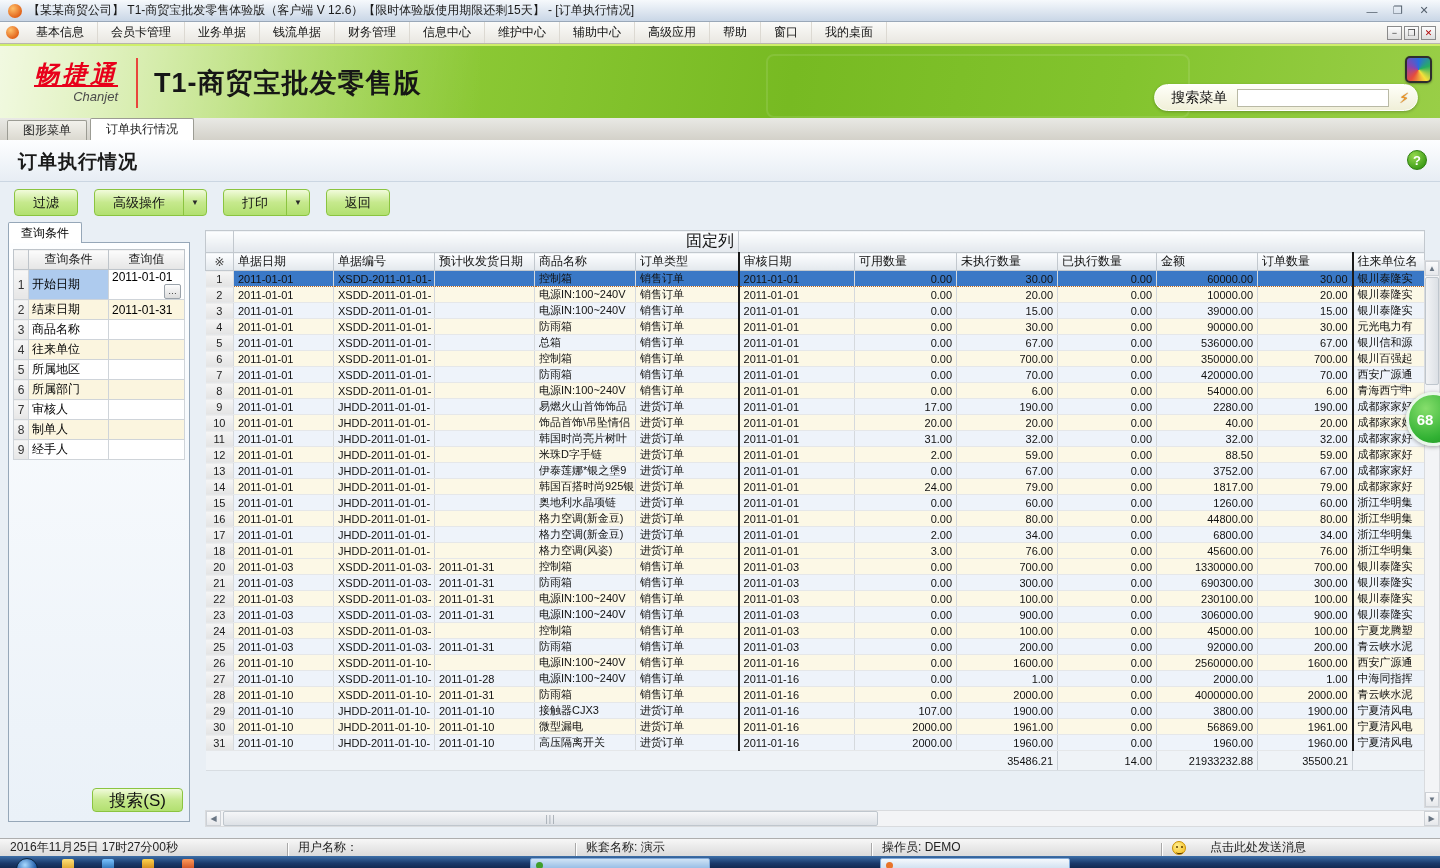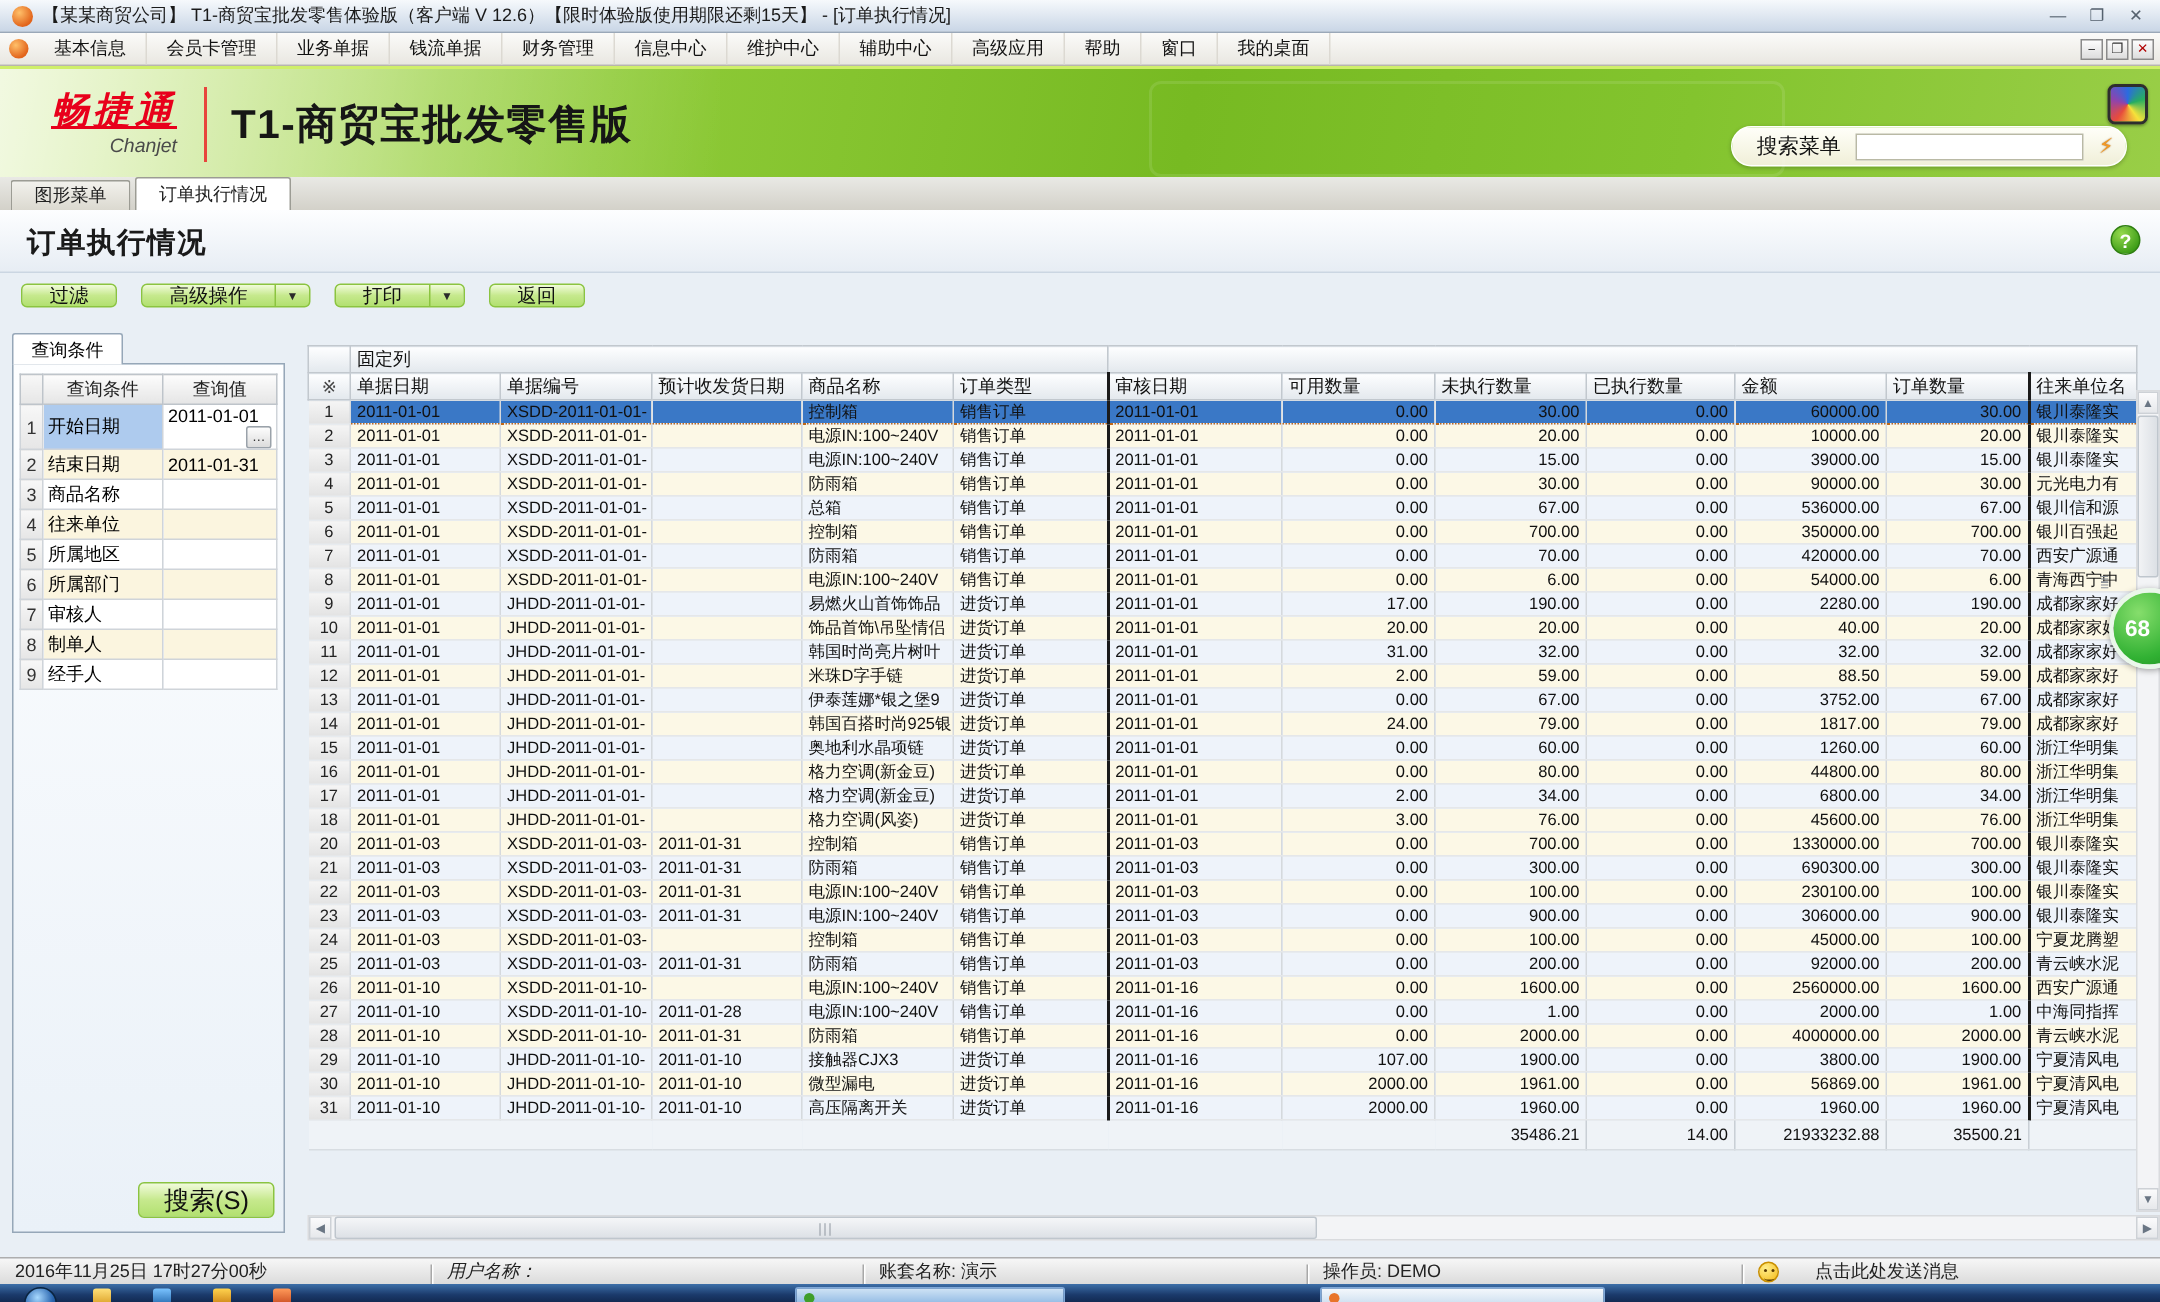--- a/index.html
+++ b/index.html
@@ -61,21 +61,21 @@
   
   .pagetitle { position:absolute; left:0; top:140px; right:0; height:42px;
     background:linear-gradient(#FDFEFF,#E7EDF4); border-bottom:1px solid #CBD6E2; }
   .pagetitle h1 { position:absolute; left:18px; top:9px; font-size:19px; color:#1A1A1A; letter-spacing:1px; }
   .help-icon { position:absolute; right:13px; top:10px; width:20px; height:20px; border-radius:50%;
     background:radial-gradient(circle at 35% 28%, #95D94E,#3E9D18 75%); border:1px solid #2E7E10;
     color:#FFF; font-weight:bold; font-size:13px; display:flex; align-items:center; justify-content:center; }
 
   
   .toolbar { position:absolute; left:14px; top:189px; display:flex; align-items:center; }
-  .btn { height:16px; display:flex; align-items:center; font-size:13px; color:#111;
+  .btn { height:27px; display:flex; align-items:center; font-size:13px; color:#111;
     background:linear-gradient(#F1FBDB,#C6E98D 50%,#B2E070); border:1px solid #8BC440; border-radius:4px;justify-content:flex-end; }
   .btn .lbl { padding:0 18px; }
   .btn .caret { border-left:1px solid #8BC440; padding:0 7px; font-size:8px; color:#2A2A2A; align-self:stretch; display:flex; align-items:center; }
   .btn + .btn { margin-left:16px; }
 
   
   .left-panel { position:absolute; left:8px; top:222px; width:182px; bottom:46px; }
   .lp-tab { width:74px; height:21px; background:#FFF; border:1px solid #96A7B8; border-bottom:none;
     border-radius:2px 2px 0 0; font-size:12px; display:flex; align-items:center; justify-content:center; position:relative; z-index:2; }
   .lp-body { position:absolute; left:0; top:20px; right:0; bottom:0; border:1px solid #96A7B8;
@@ -93,21 +93,21 @@
     background:linear-gradient(#FDFDFD,#DCDCDC); font-size:9px; line-height:12px; text-align:center; color:#333; }
   .search-btn { position:absolute; right:6px; bottom:9px; height:24px; padding:0 16px; font-size:17px;
     display:flex; align-items:center; background:linear-gradient(#F1FBDB,#C6E98D 50%,#B2E070);
     border:1px solid #8BC440; border-radius:4px; color:#111; }
 
   
   .grid-wrap { position:absolute; left:205px; top:230px; width:1219px; }
   table.grid { border-collapse:collapse; table-layout:fixed; width:1219px; font-size:11px; color:#111; }
   table.grid th { border:1px solid #C2C8CE; background:linear-gradient(#FDFEFF,#E3E8ED);
     font-weight:normal; text-align:left; padding:0 4px; height:16px; white-space:nowrap; overflow:hidden; font-size:12px; }
-  table.grid th.gh { height:14px; text-align:left; font-size:12px; }
+  table.grid th.gh { height:14px; text-align:right; font-size:16px; }
   table.grid th.corner { text-align:center; color:#444; }
   table.grid td { height:16px; padding:0 4px; border-right:1px solid #D5D9DD; border-bottom:1px solid #E5E7E9;
     white-space:nowrap; overflow:hidden; }
   td.rn { text-align:center; background:linear-gradient(#F5F5F5,#E3E3E3); border-right:1px solid #C6C6C6;
     border-bottom:1px solid #C9C9C9; color:#222; }
   tr.r-blue td.dc { background:#EEF3FA; }
   tr.r-cream td.dc { background:#FCF8E6; }
   tr.sel td.dc { background:#3A78C6; border-top:1px dotted #C06818; border-bottom:1px dotted #C06818; }
   td.num, .sum-num { text-align:right; }
   .fz { border-left:2px solid #1A1A1A !important; }
@@ -138,21 +138,21 @@
   .count-badge { position:absolute; right:-20px; top:392px; width:54px; height:54px; border-radius:50%;
     background:radial-gradient(circle at 35% 28%, #86DE6C,#31B133 65%,#1F8F21); border:3px solid #EAF7EA;
     box-shadow:0 1px 4px rgba(0,0,0,.35); color:#FFF; font-weight:bold; font-size:15px;
     display:flex; align-items:center; justify-content:center; padding-right:16px; }
 
   
   .statusbar { position:absolute; left:0; right:0; top:838px; height:18px;
     background:linear-gradient(#F7F7F7,#DBDBDB); border-top:1px solid #AEAEAE;
     display:flex; align-items:flex-end; font-size:12px; color:#222; }
   .sseg { padding:0 10px; white-space:nowrap; overflow:hidden; }
-  .s1 { width:287px; } .s2 { width:287px;font-style:italic; } .s3 { width:295px; } .s4 { width:289px; }
+  .s1 { width:287px; } .s2 { width:287px; } .s3 { width:295px; } .s4 { width:289px; }
   .s5 { flex:1; display:flex; align-items:center; gap:24px; }
   .ssep { width:1px; height:13px; background:#A8A8A8; box-shadow:1px 0 0 #FFF; flex:0 0 auto; }
   .smiley { width:14px; height:14px; border-radius:50%; border:1px solid #C98F00; position:relative; flex:0 0 auto;
     background:radial-gradient(circle at 35% 30%, #FFEE8C,#F5B915); }
   .smiley::before { content:""; position:absolute; left:3px; top:4px; width:2px; height:2px; background:#5A3A00; border-radius:50%; box-shadow:5px 0 0 #5A3A00; }
   .smiley::after { content:""; position:absolute; left:3px; top:8px; width:7px; height:3px; border-bottom:1px solid #5A3A00; border-radius:50%; }
 
   
   .taskbar { position:absolute; left:0; right:0; bottom:0; height:12px;
     background:linear-gradient(#3D6FA8,#1B3A6B 60%,#122A52); }

